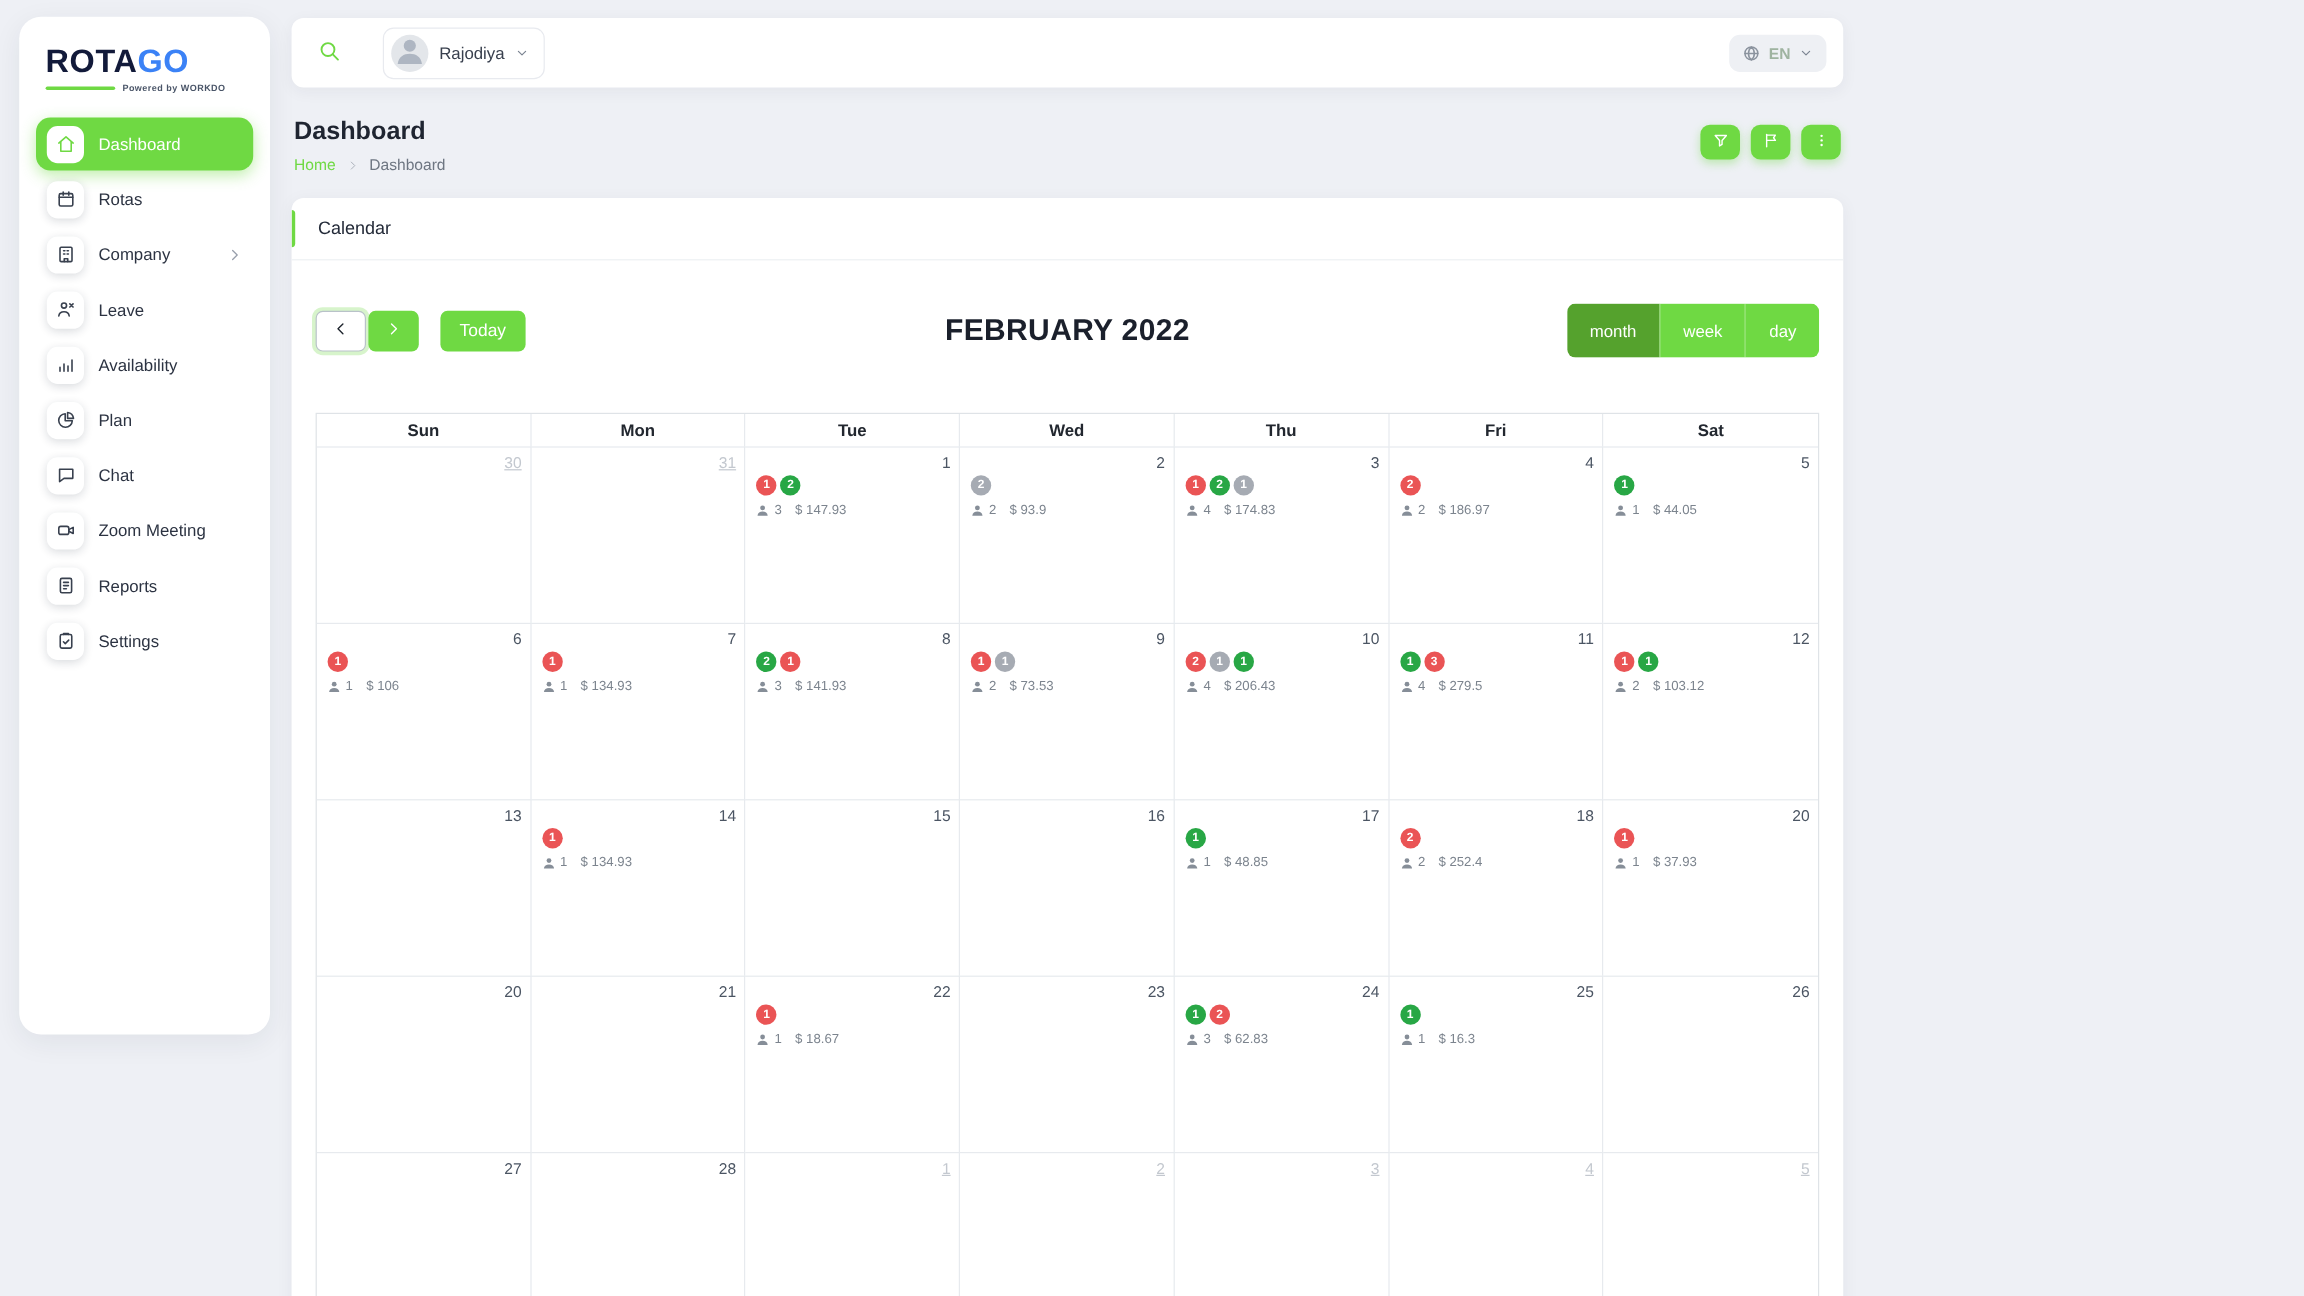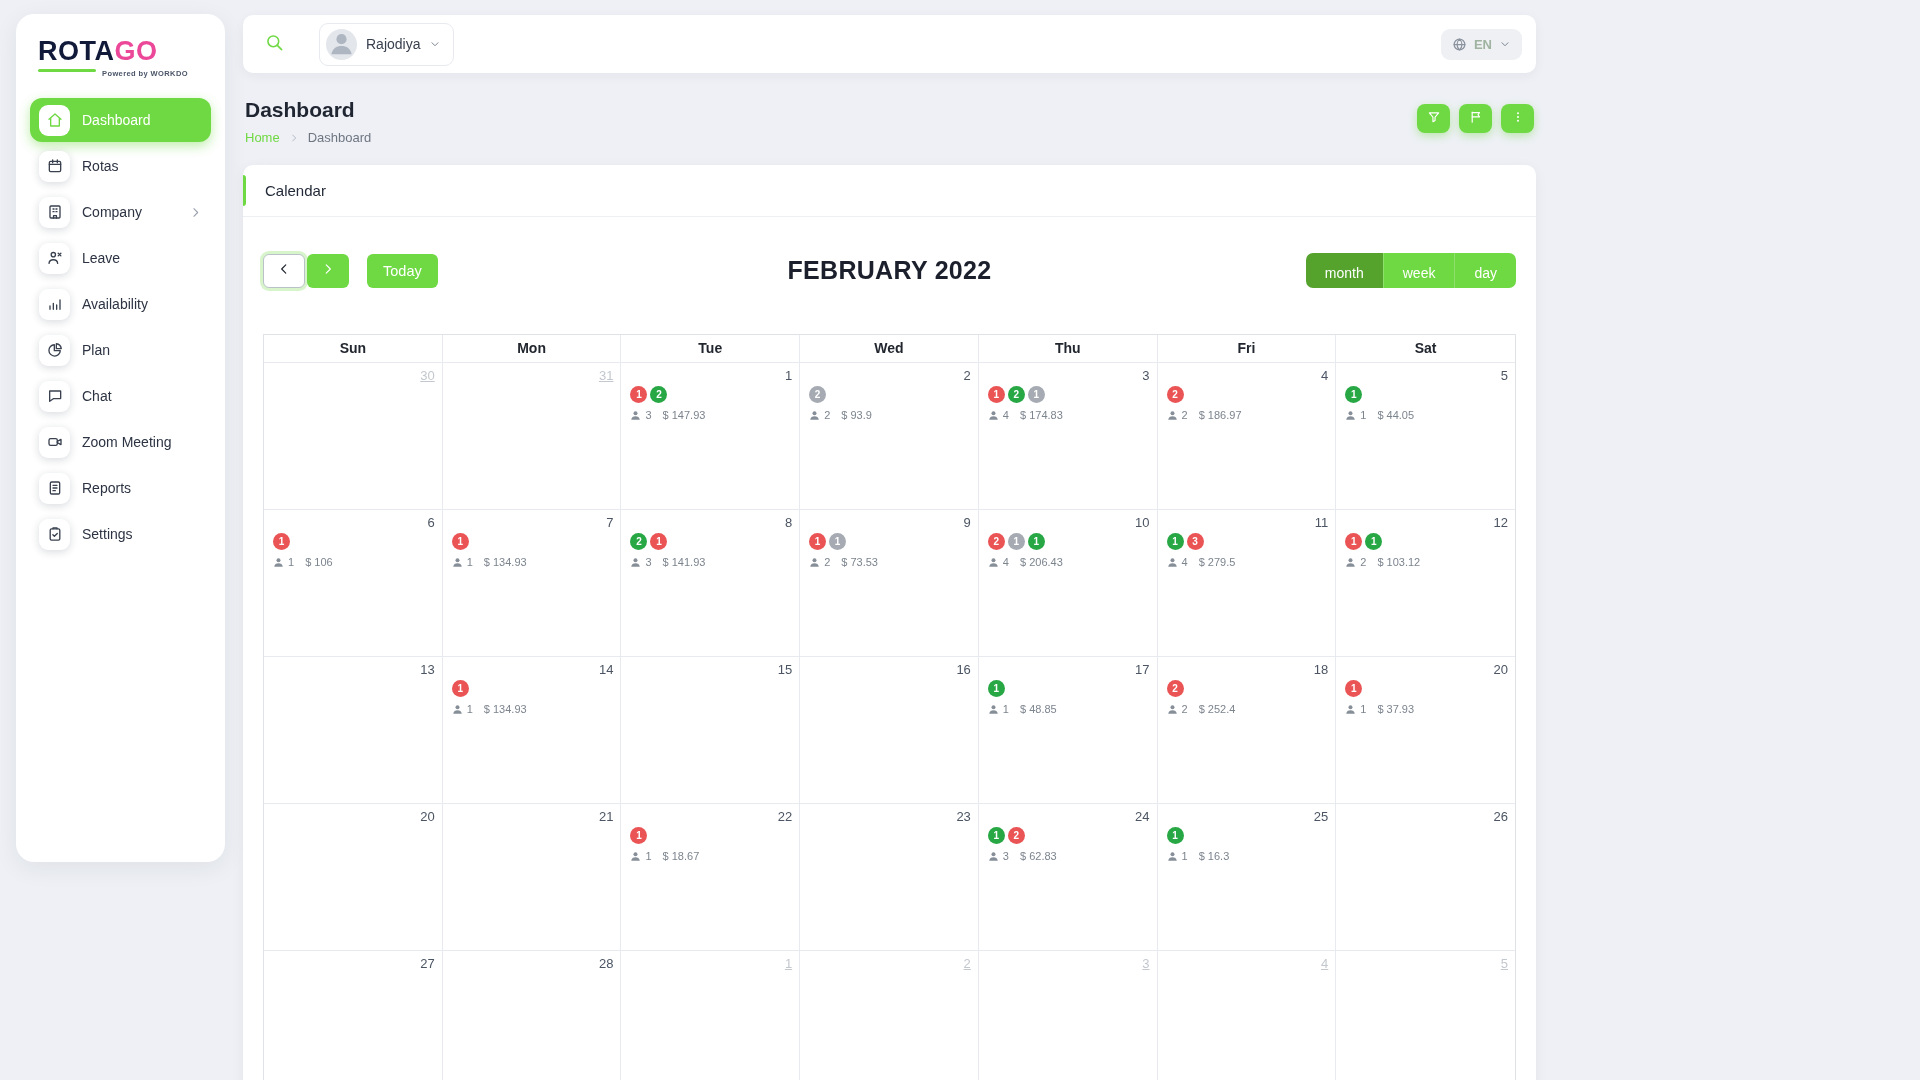--- a/index.html
+++ b/index.html
@@ -2,22 +2,22 @@
 <html><head>
 <meta charset="utf-8">
 <style>
   * { margin:0; padding:0; box-sizing:border-box; }
   html,body { width:1920px; height:1080px; overflow:hidden; background:#eef0f5; font-family:"Liberation Sans",sans-serif; }
 
   
   .sidebar { position:absolute; left:16px; top:14px; width:209px; height:848px; background:#fff; border-radius:18px; box-shadow:0 6px 24px rgba(30,40,60,.07); padding:20px 0 0; }
   .logo { padding:4px 22px 16px; cursor:pointer; }
   .logo-text { font-size:27px; font-weight:800; letter-spacing:.5px; color:#121a3a; line-height:1; }
-  .logo-go { color:#ec4899; }
-  .logo-bottom { display:flex; align-items:flex-start; gap:6px; margin-top:4px; }
+  .logo-go { color:#3b82f6; }
+  .logo-bottom { display:flex; align-items:center; gap:6px; margin-top:4px; }
   .logo-line { height:3px; width:58px; background:#6fd943; border-radius:2px; }
   .logo-sub { font-size:7.5px; font-weight:700; color:#4a5568; letter-spacing:.4px; }
   .nav { display:flex; flex-direction:column; gap:2px; padding:4px 14px; }
   .nav-item { display:flex; align-items:center; gap:12px; height:44px; padding:0 9px; border-radius:12px; color:#2c3342; font-size:14px; font-weight:500; cursor:pointer; }
   .nav-item.active { background:#6fd943; color:#fff; box-shadow:0 4px 12px rgba(111,217,67,.45); }
   .nav-ico { width:31px; height:31px; border-radius:9px; background:#fff; box-shadow:0 2px 8px rgba(20,30,50,.16); display:flex; align-items:center; justify-content:center; color:#39414f; flex:none; }
   .nav-item.active .nav-ico { color:#6fd943; box-shadow:none; }
   .nav-ico svg { width:16px; height:16px; }
   .nav-chev { margin-left:auto; color:#9aa1ad; display:flex; }
   .nav-chev svg { width:13px; height:13px; }
@@ -56,21 +56,21 @@
   .card-body { padding:36px 20px 20px; }
 
   .cal-toolbar { position:relative; display:flex; align-items:center; margin-bottom:46px; }
   .month-title { position:absolute; left:0; right:0; text-align:center; font-size:25px; font-weight:600; color:#1b202c; letter-spacing:.3px; pointer-events:none; }
   .nav-btns { display:flex; gap:2px; z-index:1; }
   .btn-prev { width:42px; height:34px; background:#fff; border:1px solid #b9c2c9; border-radius:6px; color:#20262f; display:flex; align-items:center; justify-content:center; cursor:pointer; box-shadow:0 0 0 3px rgba(111,217,67,.28); }
   .btn-next { width:42px; height:34px; background:#6fd943; border:none; border-radius:6px; color:#fff; display:flex; align-items:center; justify-content:center; cursor:pointer; }
   .btn-prev svg,.btn-next svg { width:14px; height:14px; }
   .btn-today { margin-left:18px; height:34px; padding:0 16px; background:#6fd943; color:#fff; border:none; border-radius:6px; font-size:14.5px; cursor:pointer; z-index:1; font-family:inherit; }
   .view-group { margin-left:auto; display:flex; border-radius:7px; overflow:hidden; z-index:1; }
-  .view-btn { height:35px; padding:12px 19px; border:none; color:#fff; font-size:14px; background:#6fd943; cursor:pointer; font-family:inherit;text-align:center; }
+  .view-btn { height:45px; padding:12px 19px; border:none; color:#fff; font-size:14px; background:#6fd943; cursor:pointer; font-family:inherit;text-align:center; }
   .view-btn + .view-btn { border-left:1px solid rgba(255,255,255,.22); }
   .view-btn.active { background:#55a22d; }
 
   .cal-grid { border:1px solid #dfe3e7; }
   .cal-row { display:grid; grid-template-columns:repeat(7,1fr); }
   .dow { text-align:center; padding:5px 0 6px; font-weight:700; font-size:14px; color:#22272f; border-right:1px solid #e7eaee; }
   .dow:last-child { border-right:none; }
   .cell { height:147px; border-right:1px solid #e7eaee; border-top:1px solid #e7eaee; padding:5px 7px; cursor:pointer; }
   .cell:last-child { border-right:none; }
   .daynum { text-align:right; font-size:13px; color:#4b5563; }

